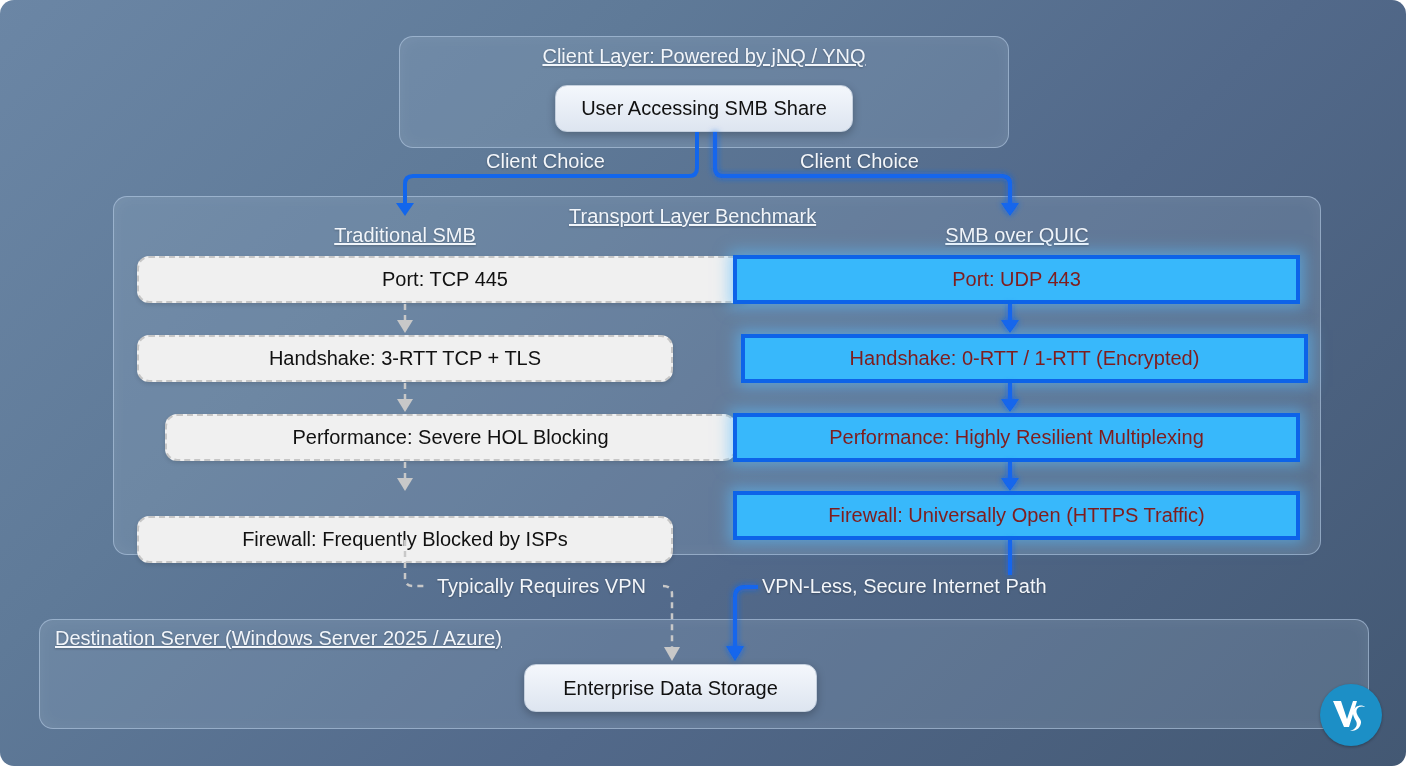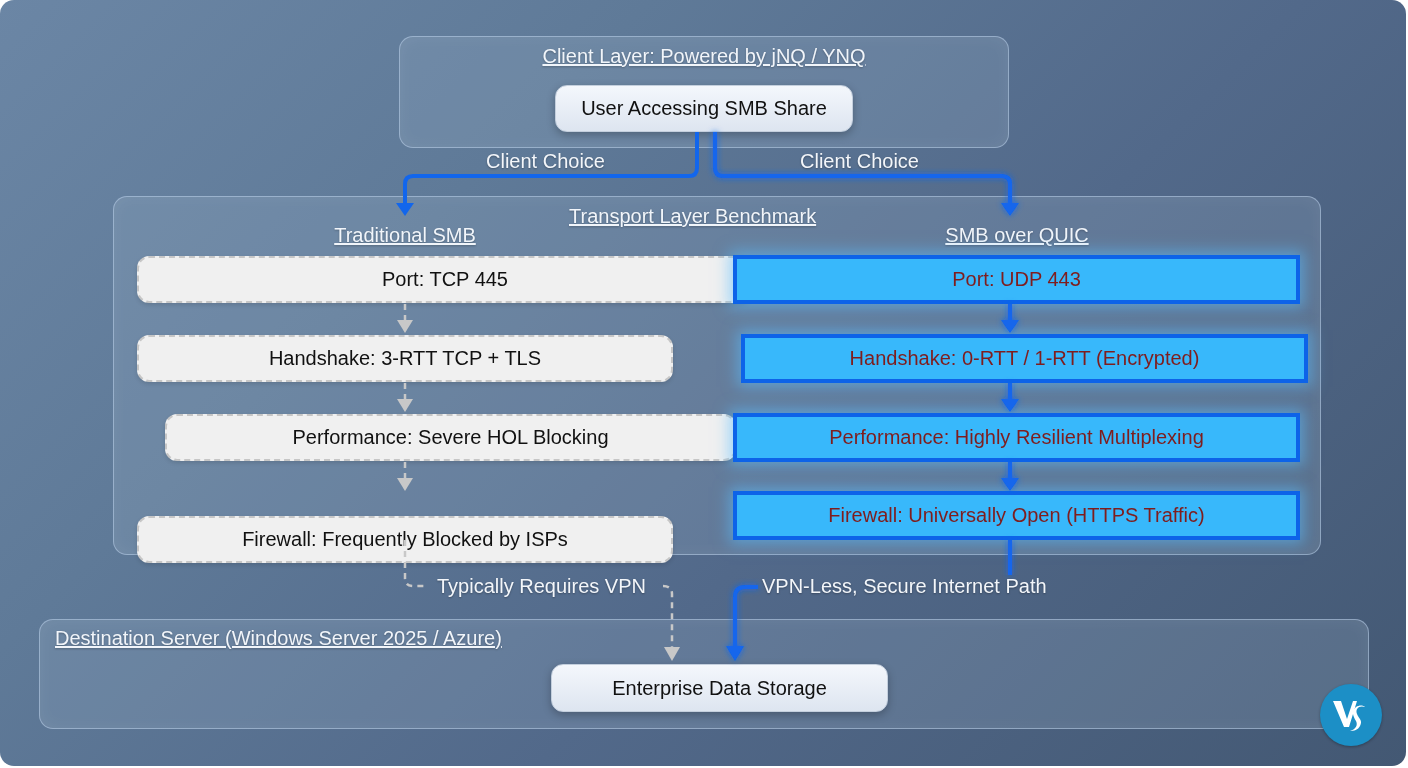--- a/index.html
+++ b/index.html
@@ -78,21 +78,21 @@
   <div class="node legacy" style="left:137px; top:492px; width:536px; height:47px;margin-top:24px;">Firewall: Frequently Blocked by ISPs</div>
 
   <div class="node quic" style="left:733px; top:255px; width:567px; height:49px;">Port: UDP 443</div>
   <div class="node quic" style="left:733px; top:334px; width:567px; height:49px;margin-left:8px;">Handshake: 0-RTT / 1-RTT (Encrypted)</div>
   <div class="node quic" style="left:733px; top:413px; width:567px; height:49px;">Performance: Highly Resilient Multiplexing</div>
   <div class="node quic" style="left:733px; top:491px; width:567px; height:49px;">Firewall: Universally Open (HTTPS Traffic)</div>
 
   <div class="group" style="left:39px; top:619px; width:1328px; height:108px;">
   </div>
   <div class="group-title" style="left:55px; top:627px;">Destination Server (Windows Server 2025 / Azure)</div>
-  <div class="node plain" style="left:551px; top:664px; width:337px; height:48px;">Enterprise Data Storage</div>
+  <div class="node plain" style="left:524px; top:664px; width:293px; height:48px;">Enterprise Data Storage</div>
 
   <svg class="wires" viewBox="0 0 1406 766">
     <defs>
       <filter id="glow" x="-50%" y="-50%" width="200%" height="200%">
         <feGaussianBlur stdDeviation="3" result="b"></feGaussianBlur>
         <feMerge>
             <feMergeNode in="b"></feMergeNode>
             <feMergeNode in="SourceGraphic"></feMergeNode>
           </feMerge>
       </filter>

